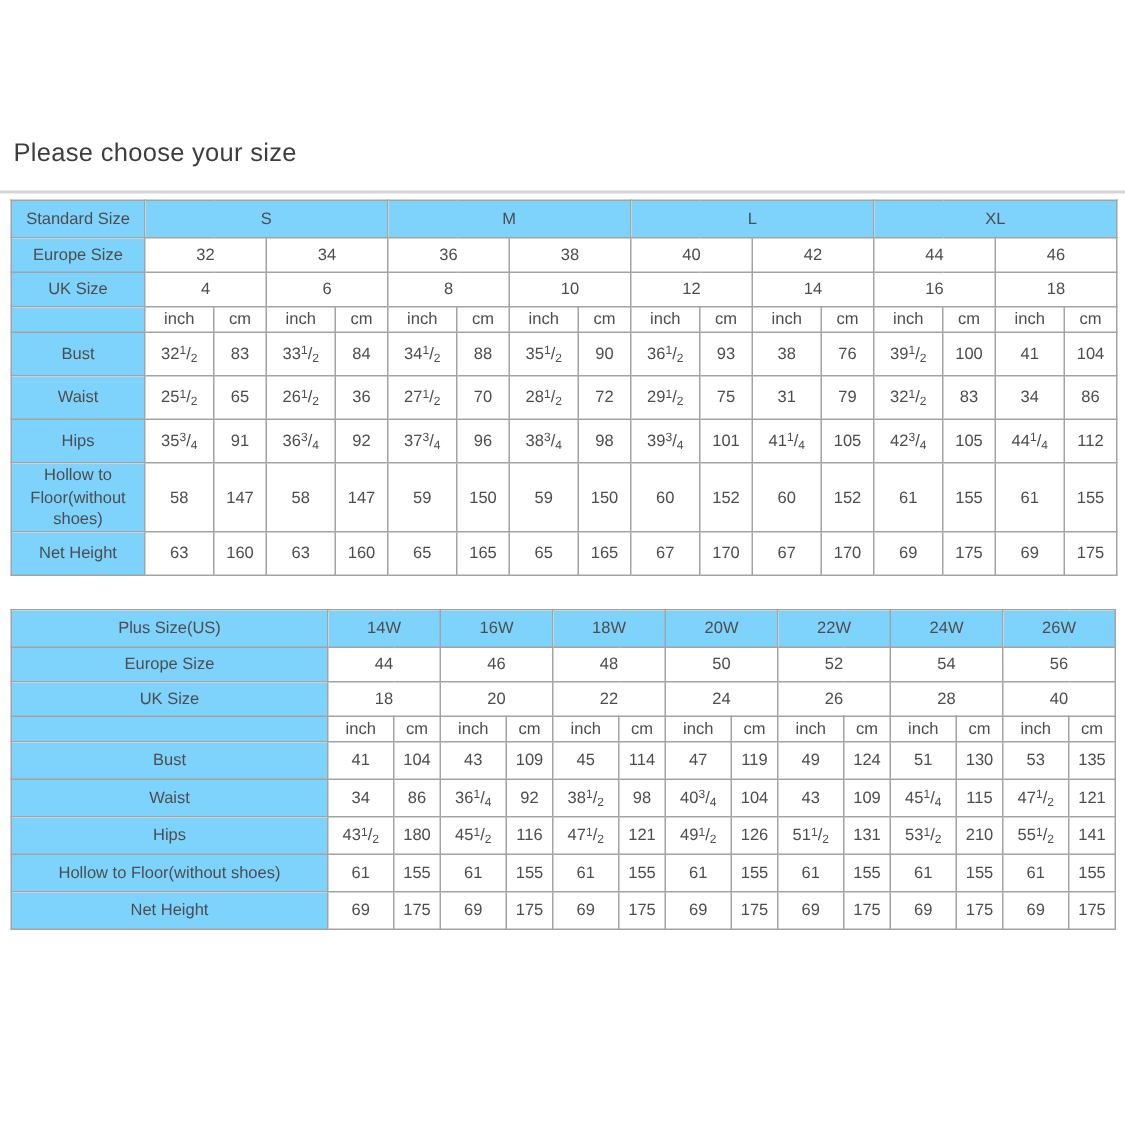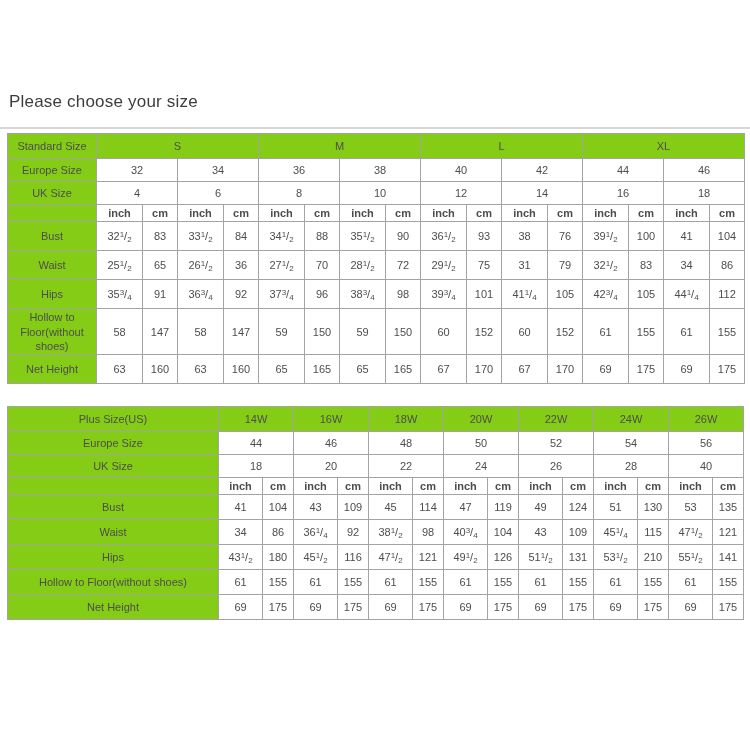--- a/index.html
+++ b/index.html
@@ -3,25 +3,25 @@
 <meta charset="utf-8">
 <style>
   html,body{margin:0;padding:0;}
   body{width:750px;height:750px;background:#ffffff;font-family:"Liberation Sans",sans-serif;overflow:hidden;}
   .title{margin:0;padding:92px 4px 0 9px;font-size:17px;font-weight:400;color:#3d3d3d;letter-spacing:.2px;}
   .rule{margin-top:15px;height:0;border-top:2px solid #d6d6d6;width:750px;}
   table{border-collapse:collapse;table-layout:fixed;margin-left:7px;}
   #standard-table{margin-top:4px;}
   #plus-table{margin-top:22px;}
   th,td{border:1px solid #a3a3a3;font-size:11px;font-weight:400;color:#4d4d4d;text-align:center;vertical-align:middle;padding:1px 2px;line-height:1.3;box-sizing:border-box;overflow:hidden;}
-  th{background:#84cc16;}
+  th{background:#7dd3fc;}
   td{background:#ffffff;}
   tr.r-head th{height:25px;}
   tr.r-size td, tr.r-size th{height:23px;}
-  tr.r-unit td, tr.r-unit th{height:17px;font-weight:bold;}
+  tr.r-unit td, tr.r-unit th{height:17px;}
   #standard-table tr.r-meas td, #standard-table tr.r-meas th{height:29px;}
   #plus-table tr.r-meas td, #plus-table tr.r-meas th{height:25px;}
   sup{font-size:8px;vertical-align:3px;line-height:0;}
   sub{font-size:8px;vertical-align:-2px;line-height:0;}
 </style>
 </head>
 <body>
 
 <h1 class="title">Please choose your size</h1>
 <div class="rule"></div>

